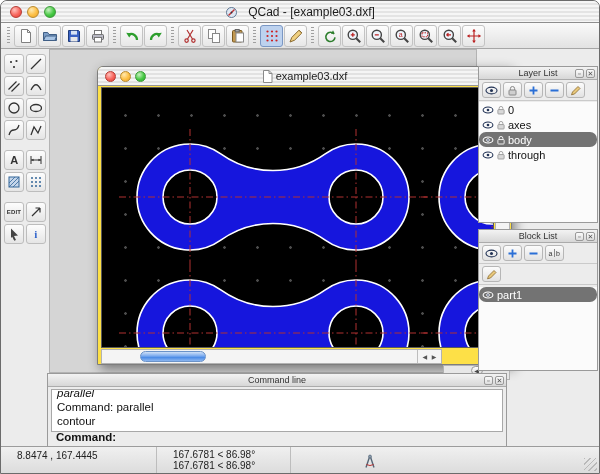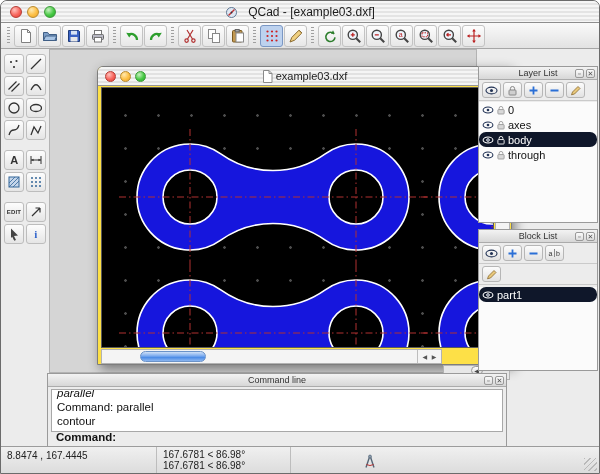--- a/index.html
+++ b/index.html
@@ -77,35 +77,35 @@
             line-height:7px; text-align:center; color:#555; border-radius:2px; }
   .ptoolbar { display:flex; gap:2px; padding:2px 3px; align-items:center; border-bottom:1px solid #cacaca; background:#ececec; }
   .minibtn { width:19px; height:16px; background:linear-gradient(#fcfcfc,#e2e2e2); border:1px solid #b6b6b6; border-radius:3px;
              display:flex; align-items:center; justify-content:center; font-size:8px; color:#333; }
   .plist { position:absolute; left:0; right:0; bottom:0; background:#fbfbfb; overflow:hidden; }
   #layer-panel { left:477px; top:65px; width:120px; height:157px; }
   #layer-panel .plist { top:35px; }
   #block-panel { left:477px; top:228px; width:120px; height:142px; }
   #block-panel .plist { top:57px; }
   .lrow { height:15px; display:flex; align-items:center; gap:3px; padding:0 3px; font-size:11px; color:#111; }
-  .lrow.selected { background:#0f172a; color:#fff;border-radius:7px; }
+  .lrow.selected { background:#737373; color:#fff;border-radius:7px; }
   .lrow.selected svg * { stroke:#fff !important; fill-opacity:1; }
   .lrow svg { flex:none; }
 
   
   #cmd-panel { left:46px; top:372px; width:460px; height:75px; }
   .cmd-history { position:absolute; left:3px; right:3px; top:15px; height:43px; background:#fff; border:1px solid #a8a8a8;
                  font-size:11.5px; line-height:14px; padding:0 5px; overflow:hidden; color:#111; }
   .cmd-history .line:first-child { margin-top:-4px;font-style:italic; }
   .cmd-prompt { position:absolute; left:3px; right:3px; bottom:1px; height:15px; font-size:11.5px; color:#111; padding-left:5px;font-weight:bold; }
 
   
   .statusbar { position:absolute; left:0; right:0; bottom:0; height:27px; background:linear-gradient(#f0f0f0,#dcdcdc);
                border-top:1px solid #9c9c9c; display:flex; font-size:10px; color:#222; }
-  .scell { padding:3px 6px 0 6px; }
+  .scell { padding:3px 6px 0 16px; }
   .scell.c1 { width:155px; }
   .scell.c2 { width:135px; border-left:1px solid #bdbdbd; border-right:1px solid #bdbdbd; line-height:11px; padding-top:2px; }
   .scell.c3 { flex:1; display:flex; align-items:center; padding-left:72px; }
   .grip-corner { position:absolute; right:2px; bottom:2px; width:13px; height:13px;
                  background:repeating-linear-gradient(135deg,#b9b9b9 0 1px,transparent 1px 4px); }
 </style>
 </head>
 <body>
 
 <div class="window">

